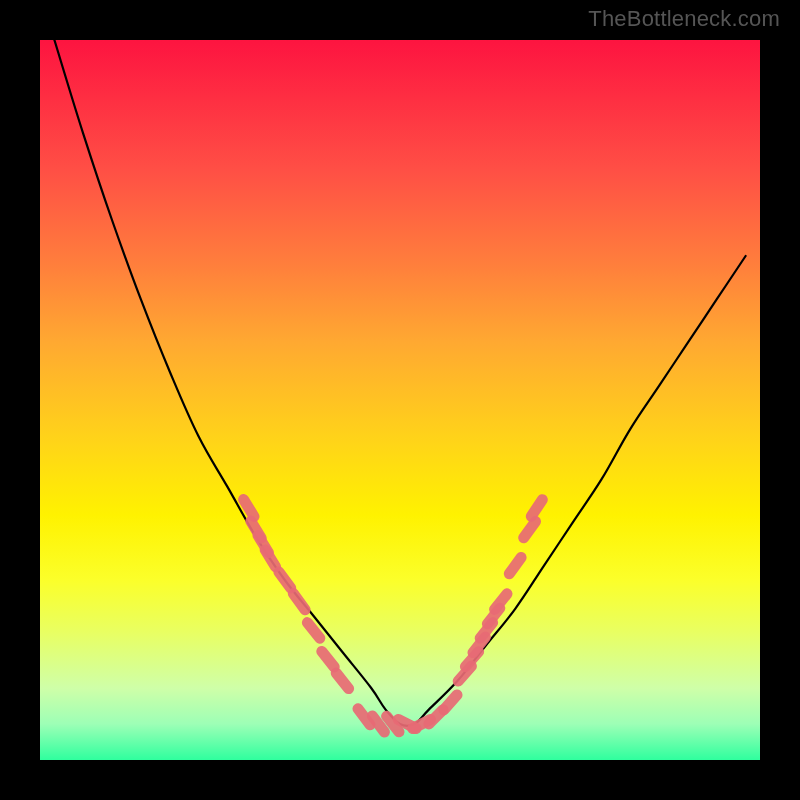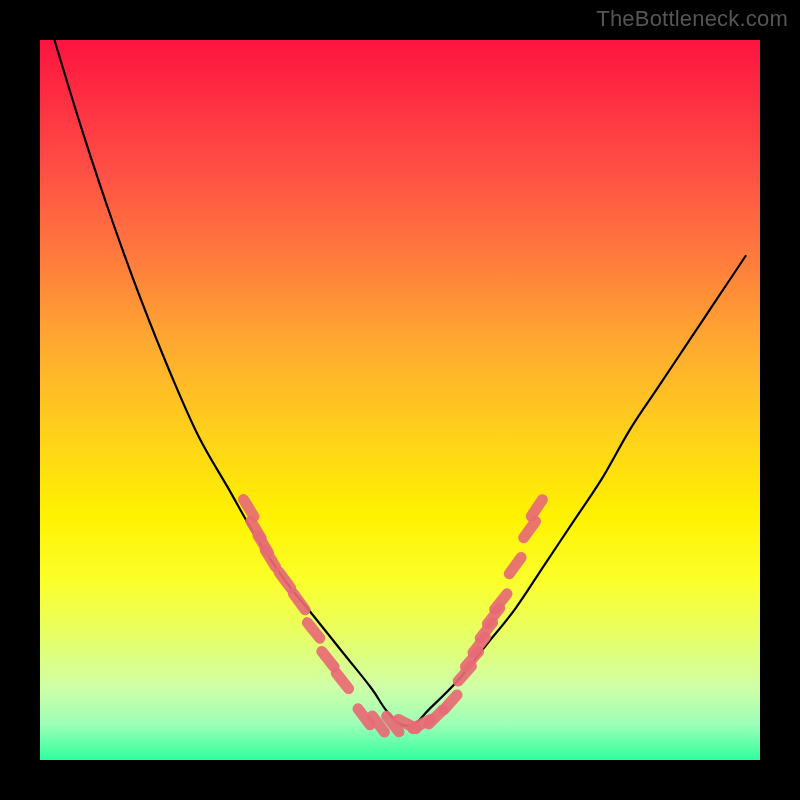--- a/index.html
+++ b/index.html
@@ -54,21 +54,21 @@
     position: absolute;
     left: 0;
     top: 0;
     width: 720px;
     height: 720px;
     overflow: visible;
   }
   .watermark {
     position: absolute;
     top: 6px;
-    right: 12px;
+    right: 20px;
     color: #555;
     font-size: 22px;
     letter-spacing: 0.2px;
     font-weight: 500;
     text-align: center;
   }
 </style>
 </head>
 <body>
 

